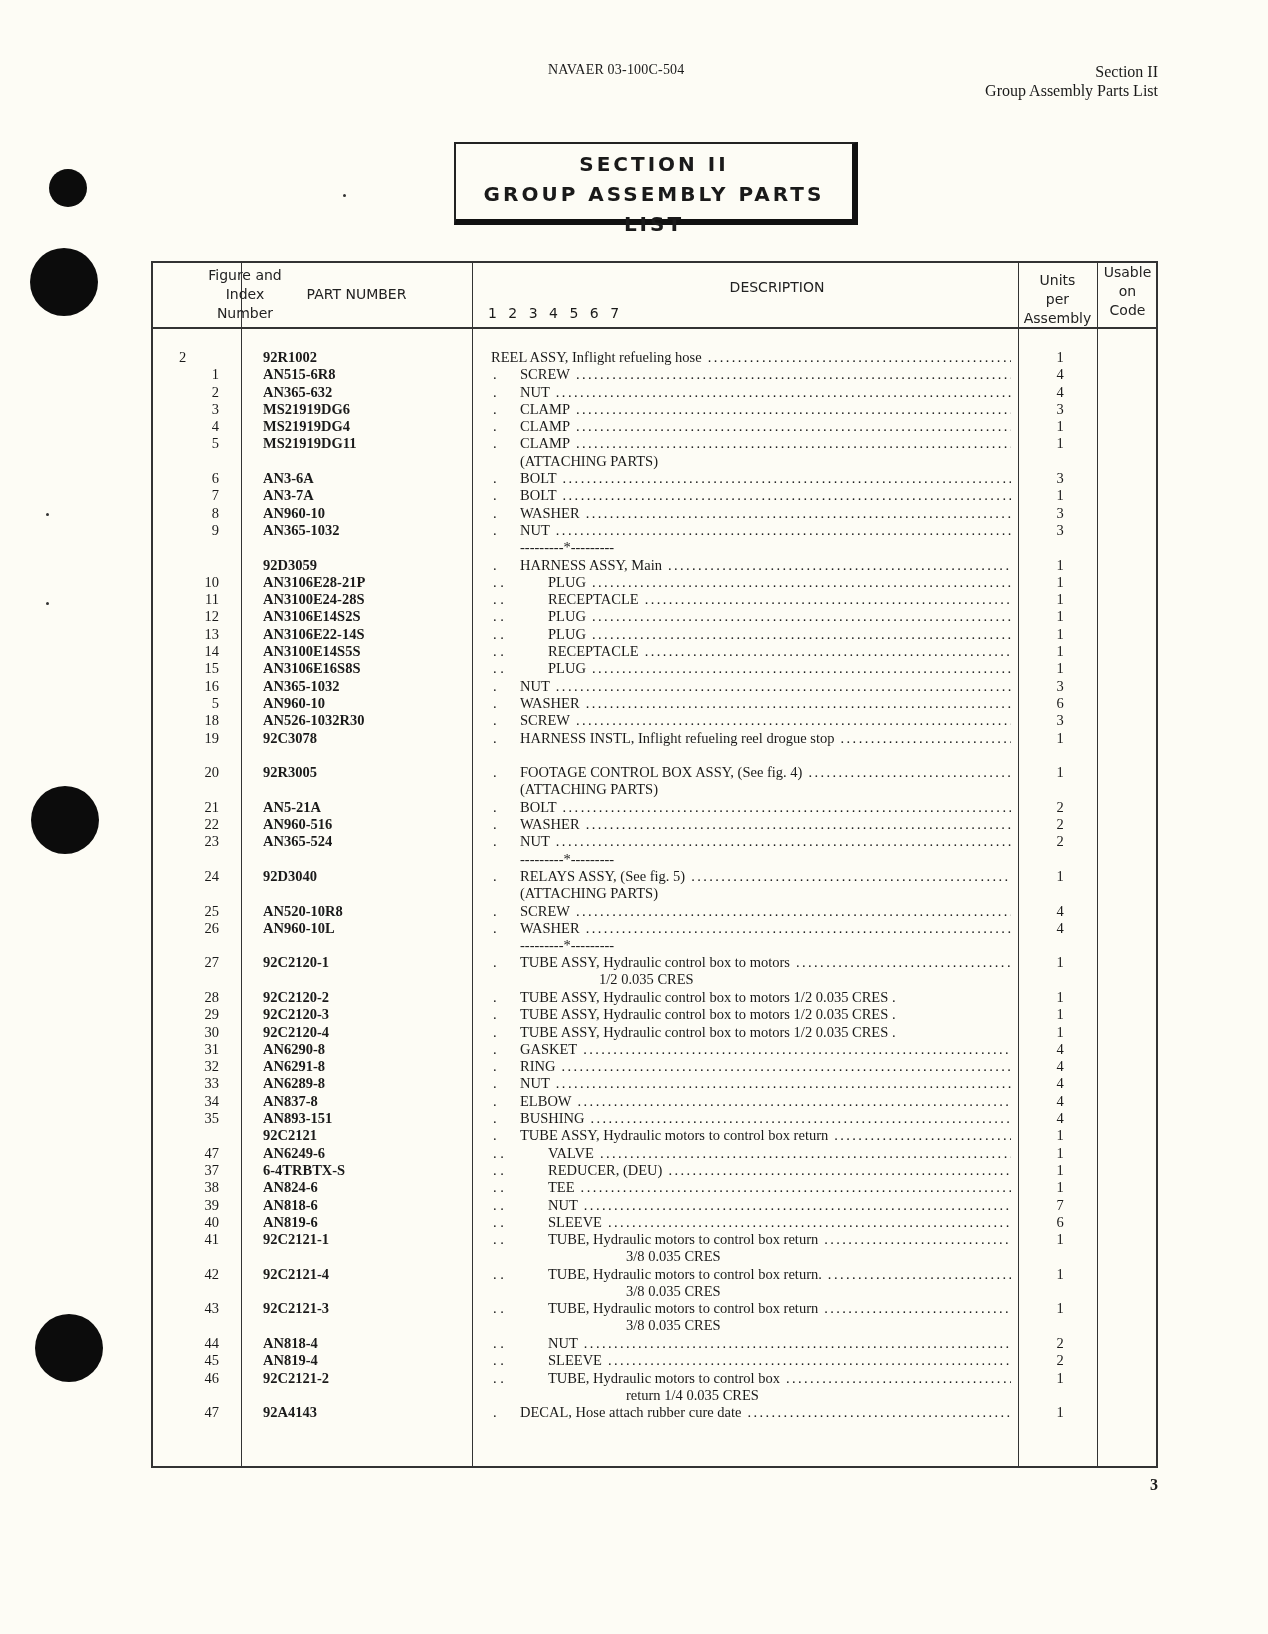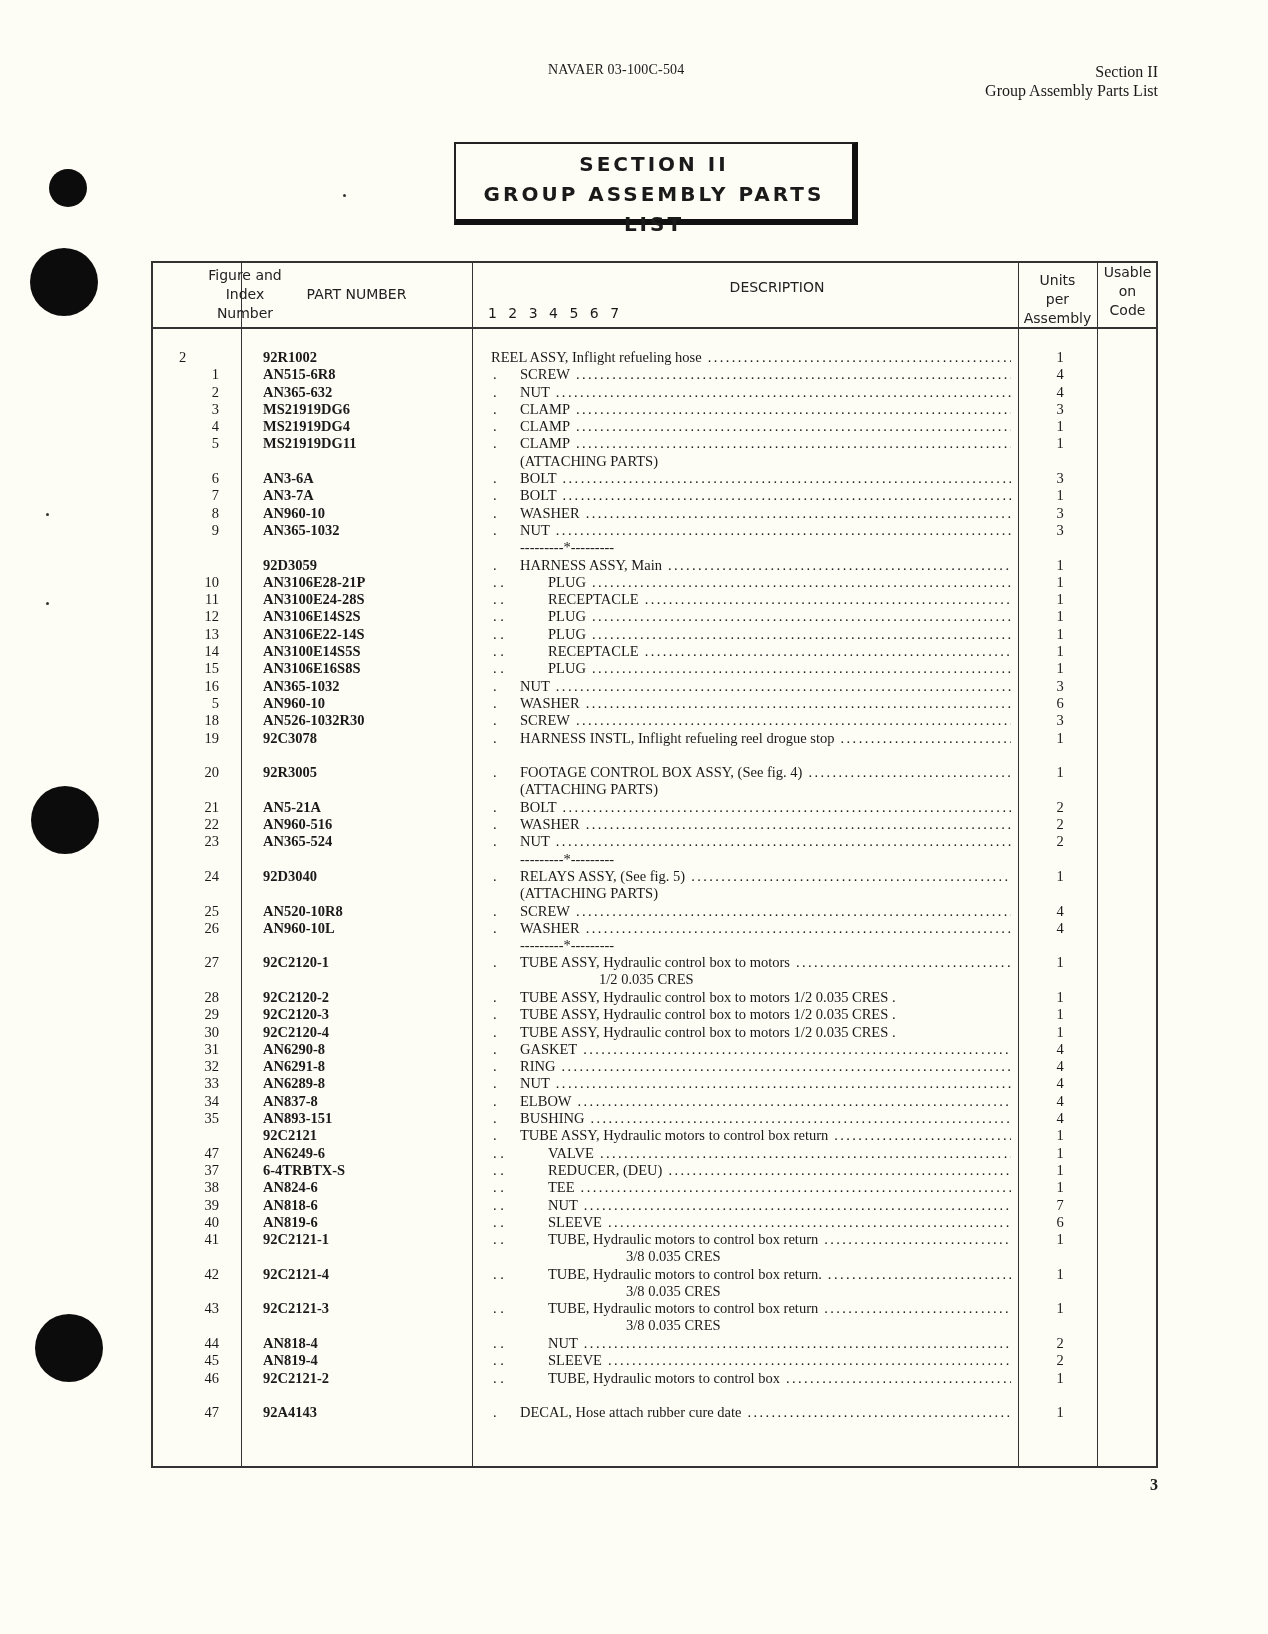--- a/index.html
+++ b/index.html
@@ -410,21 +410,21 @@
       </div>
       <div class="row">
         <span class="c-idx">45</span>
         <span class="c-part">AN819-4</span>
         <span class="c-desc"><span class="lead" style="width: 55px; padding-left: 2px;">.  .</span><span>SLEEVE</span><span class="dots"> ................................................................................</span></span>
         <span class="c-units">2</span>
       </div>
       <div class="row tall">
         <span class="c-idx">46</span>
         <span class="c-part">92C2121-2</span>
-        <span class="c-desc"><span class="lead" style="width: 55px; padding-left: 2px;">.  .</span><span>TUBE,  Hydraulic motors to control box</span><span class="dots"> ................................................................................</span></span>
+        <span class="c-desc"><span class="lead" style="width: 55px; padding-left: 2px;">.  .</span><span>TUBE,  Hydraulic motors to control box</span><span class="dots"> ................................................................................</span><span class="sub" style="padding-left: 135px;">return 1/4 0.035 CRES</span></span>
         <span class="c-units">1</span>
       </div>
       <div class="row">
         <span class="c-idx">47</span>
         <span class="c-part">92A4143</span>
         <span class="c-desc"><span class="lead" style="width: 27px; padding-left: 2px;">.</span><span>DECAL,  Hose attach rubber cure date</span><span class="dots"> ................................................................................</span></span>
         <span class="c-units">1</span>
       </div>
     </div>
 </div>

